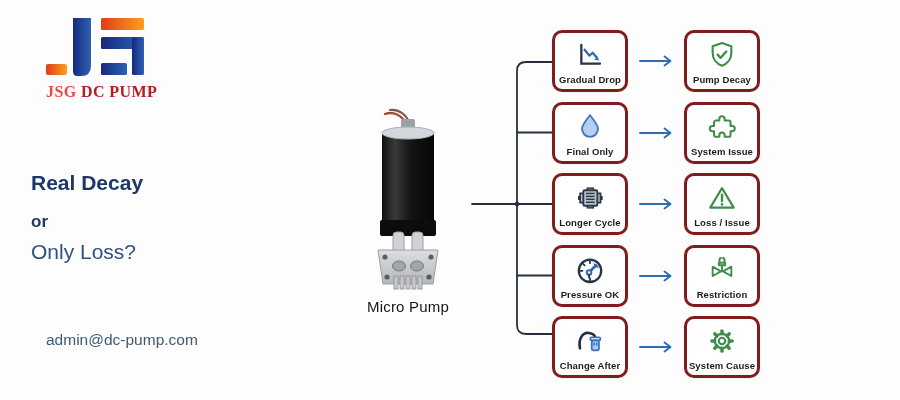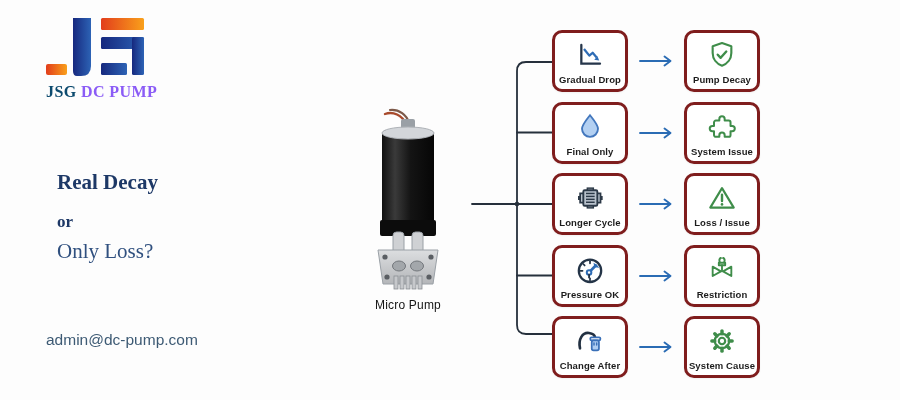--- a/index.html
+++ b/index.html
@@ -5,30 +5,30 @@
   html,body{margin:0;padding:0;background:#e9e9e9;}
   .canvas{
     position:relative;width:900px;height:400px;background:#fdfdfd;
     font-family:"Liberation Sans",sans-serif;overflow:hidden;margin:0 auto;
   }
   
   .logo{position:absolute;left:46px;top:14px;width:150px;}
   .logo-mark{display:block;}
   .logo-text{margin-top:3px;font-family:"Liberation Serif",serif;font-weight:bold;
     font-size:16px;letter-spacing:.4px;white-space:nowrap;}
-  .logo-text .jsg{color:#0c4a6e;}
-  .logo-text .rest{color:#8b5cf6;text-align:center;}
-  .headline{position:absolute;left:57px;top:172px;color:#1d3866;font-family:Liberation Serif, serif;}
+  .logo-text .jsg{color:#ef4444;}
+  .logo-text .rest{color:#b91c1c;text-align:center;}
+  .headline{position:absolute;left:31px;top:172px;color:#1d3866;}
   .headline .l1{font-size:21px;font-weight:bold;line-height:1;}
   .headline .l2{font-size:17px;font-weight:bold;line-height:1;margin-top:20px;}
   .headline .l3{font-size:21px;font-weight:400;line-height:1;margin-top:11px;color:#30507f;}
   .email{position:absolute;left:46px;top:331px;font-size:15.5px;color:#3d5a74;}
   
   .product{position:absolute;left:356px;top:108px;width:104px;text-align:center;}
-  .product-label{margin-top:4px;font-size:12px;color:#161616;letter-spacing:.2px;}
+  .product-label{margin-top:4px;font-size:15px;color:#161616;letter-spacing:.2px;}
   
   .connector{position:absolute;left:0;top:0;pointer-events:none;}
   
   .rows{position:absolute;left:552px;top:30px;width:208px;display:flex;
     flex-direction:column;gap:9.5px;}
   .row{display:flex;align-items:center;justify-content:space-between;height:62px;}
   .card{width:76px;height:62px;background:#ffffff;border:3px solid #7f1d1d;
     border-radius:10px;box-shadow:0 1px 2px rgba(0,0,0,.05);
     display:flex;flex-direction:column;align-items:center;justify-content:flex-start;
     padding-top:4px;box-sizing:border-box;}

